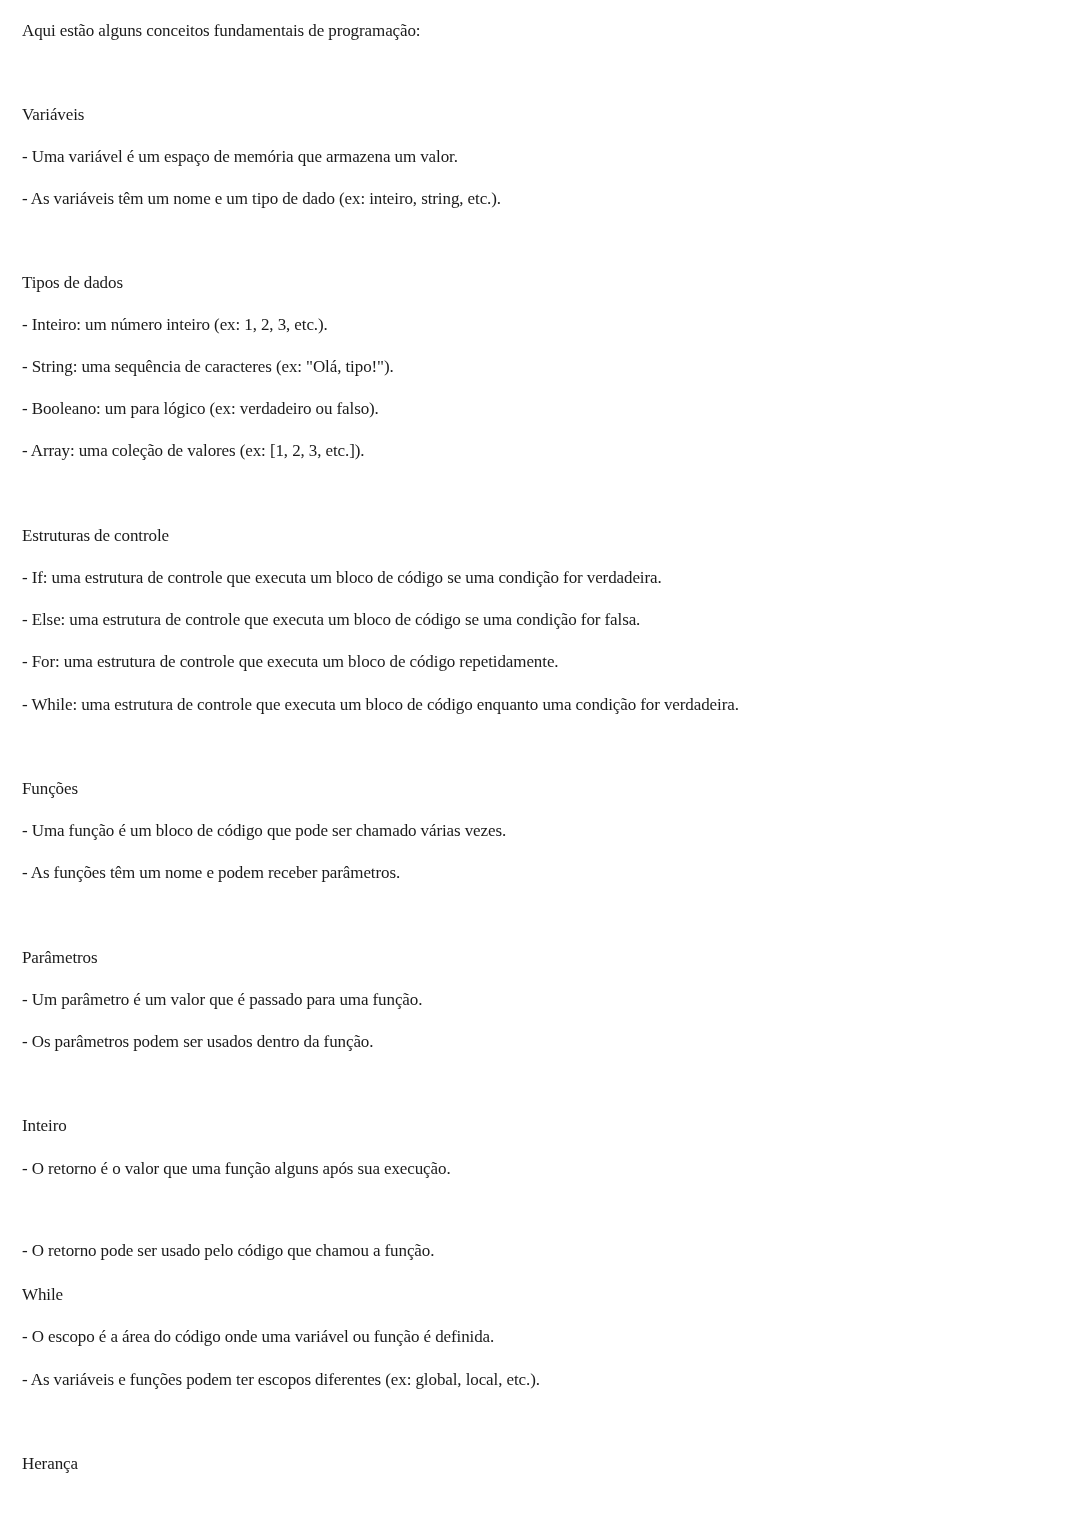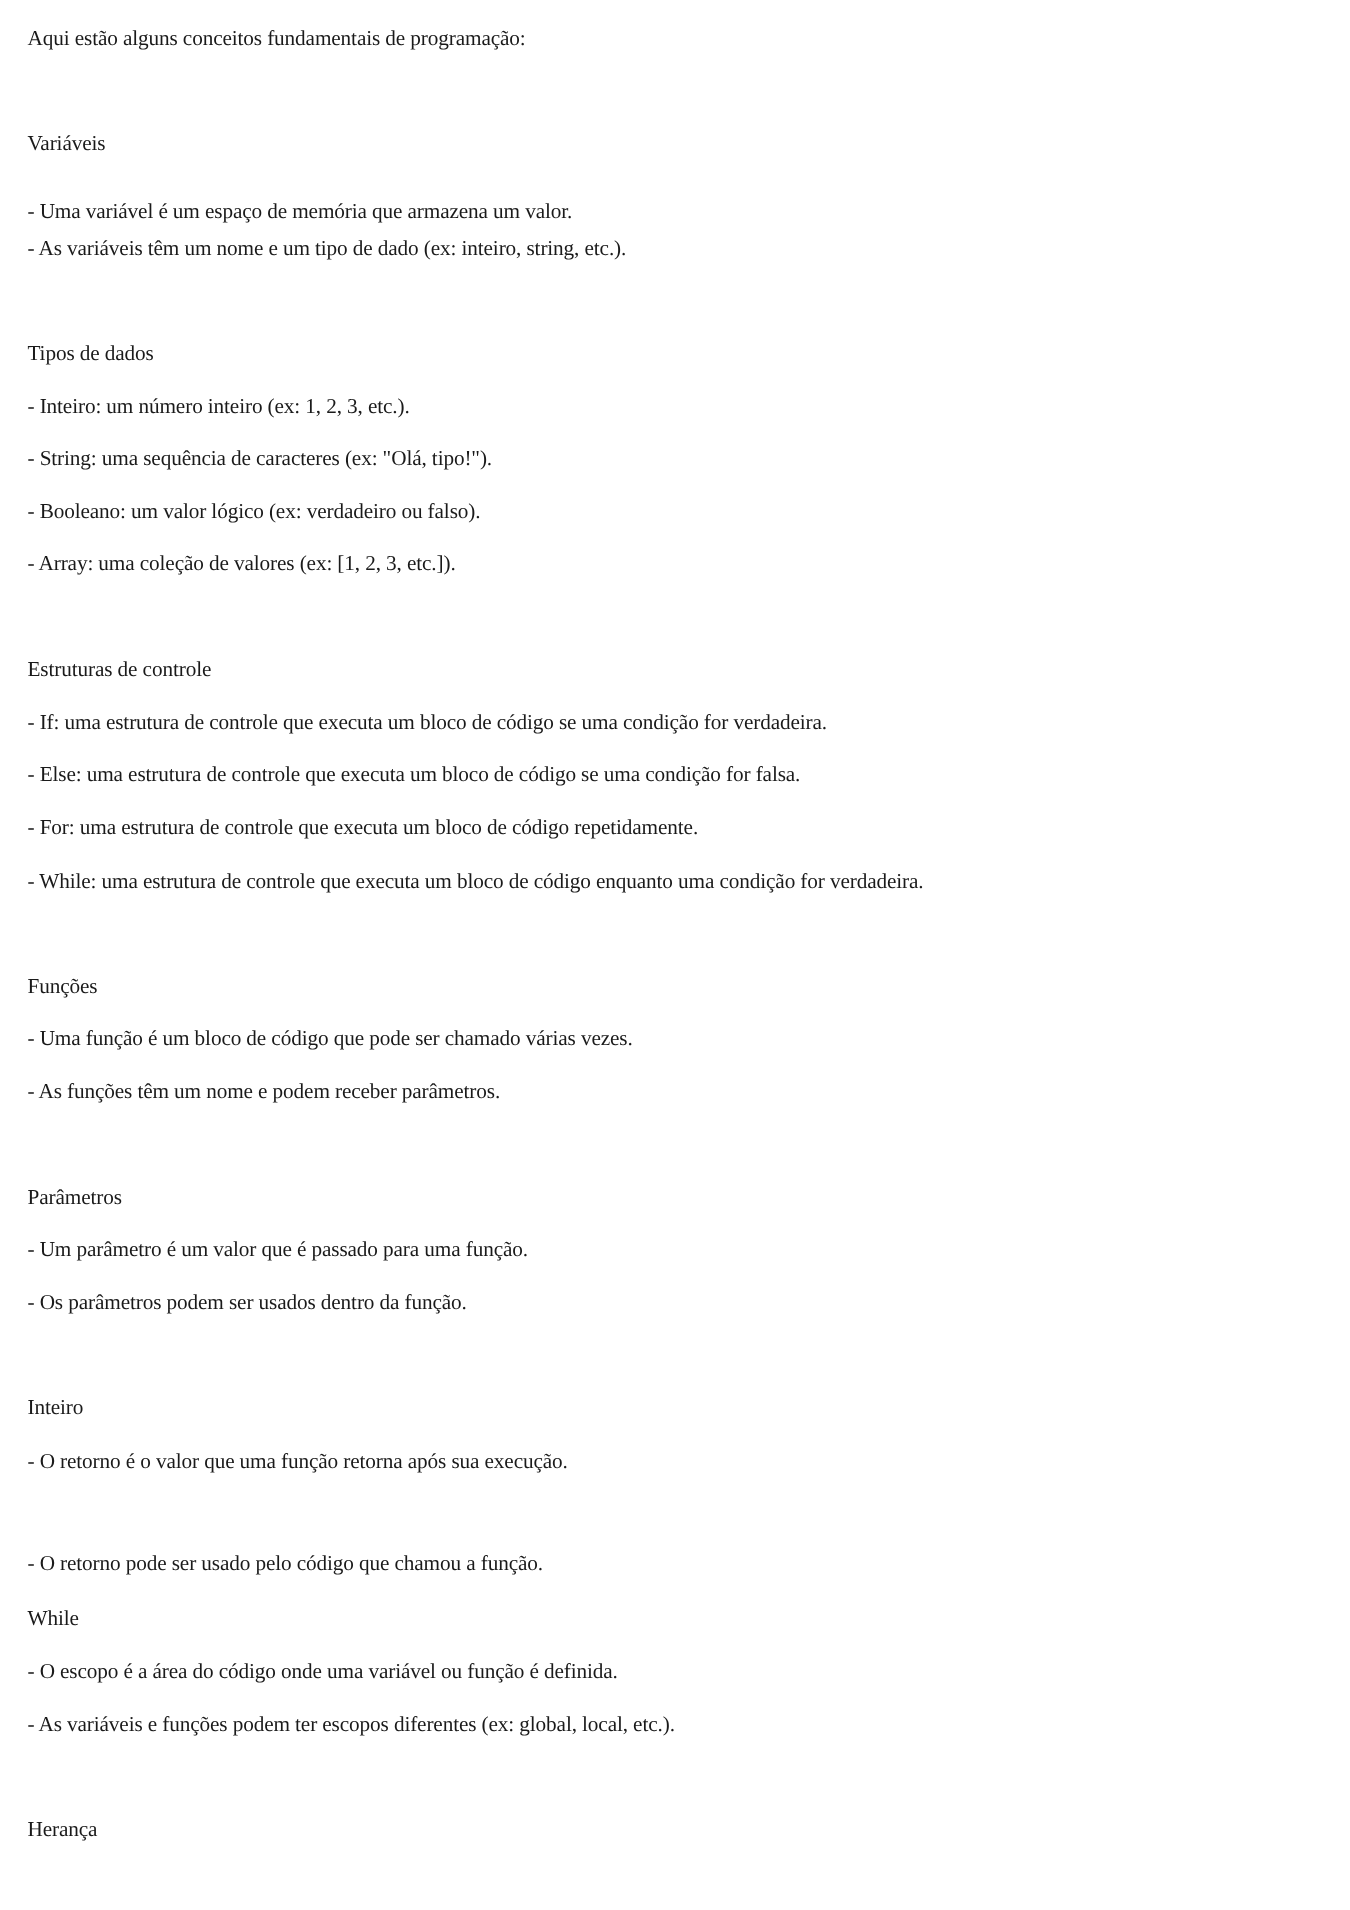--- a/index.html
+++ b/index.html
@@ -29,45 +29,45 @@
       font-family: Liberation Serif, serif;
     }
   </style>
 </head>
 <body>
 
 <div class="doc">
   <div class="line" style="top:10px">Aqui estão alguns conceitos fundamentais de programação:</div>
 
   <div class="line" style="top:94px">Variáveis</div>
-  <div class="line" style="top:148px">- Uma variável é um espaço de memória que armazena um valor.</div>
+  <div class="line" style="top:136px">- Uma variável é um espaço de memória que armazena um valor.</div>
   <div class="line" style="top:178px">- As variáveis têm um nome e um tipo de dado (ex: inteiro, string, etc.).</div>
 
   <div class="line" style="top:262px">Tipos de dados</div>
   <div class="line" style="top:304px">- Inteiro: um número inteiro (ex: 1, 2, 3, etc.).</div>
   <div class="line" style="top:346px">- String: uma sequência de caracteres (ex: "Olá, tipo!").</div>
-  <div class="line" style="top:388px">- Booleano: um valor lógico (ex: verdadeiro ou falso).</div>
+  <div class="line" style="top:388px">- Booleano: um para lógico (ex: verdadeiro ou falso).</div>
   <div class="line" style="top:430px">- Array: uma coleção de valores (ex: [1, 2, 3, etc.]).</div>
 
   <div class="line" style="top:515px">Estruturas de controle</div>
   <div class="line" style="top:557px">- If: uma estrutura de controle que executa um bloco de código se uma condição for verdadeira.</div>
   <div class="line" style="top:599px">- Else: uma estrutura de controle que executa um bloco de código se uma condição for falsa.</div>
   <div class="line" style="top:641px">- For: uma estrutura de controle que executa um bloco de código repetidamente.</div>
   <div class="line" style="top:684px">- While: uma estrutura de controle que executa um bloco de código enquanto uma condição for verdadeira.</div>
 
   <div class="line" style="top:768px">Funções</div>
   <div class="line" style="top:810px">- Uma função é um bloco de código que pode ser chamado várias vezes.</div>
   <div class="line" style="top:852px">- As funções têm um nome e podem receber parâmetros.</div>
 
   <div class="line" style="top:937px">Parâmetros</div>
   <div class="line" style="top:979px">- Um parâmetro é um valor que é passado para uma função.</div>
   <div class="line" style="top:1021px">- Os parâmetros podem ser usados dentro da função.</div>
 
   <div class="line" style="top:1105px">Inteiro</div>
-  <div class="line" style="top:1148px">- O retorno é o valor que uma função retorna após sua execução.</div>
+  <div class="line" style="top:1148px">- O retorno é o valor que uma função alguns após sua execução.</div>
   <div class="line" style="top:1230px">- O retorno pode ser usado pelo código que chamou a função.</div>
 
   <div class="line" style="top:1274px">While</div>
   <div class="line" style="top:1316px">- O escopo é a área do código onde uma variável ou função é definida.</div>
   <div class="line" style="top:1359px">- As variáveis e funções podem ter escopos diferentes (ex: global, local, etc.).</div>
 
   <div class="line" style="top:1443px">Herança</div>
 </div>
 
 </body></html>

